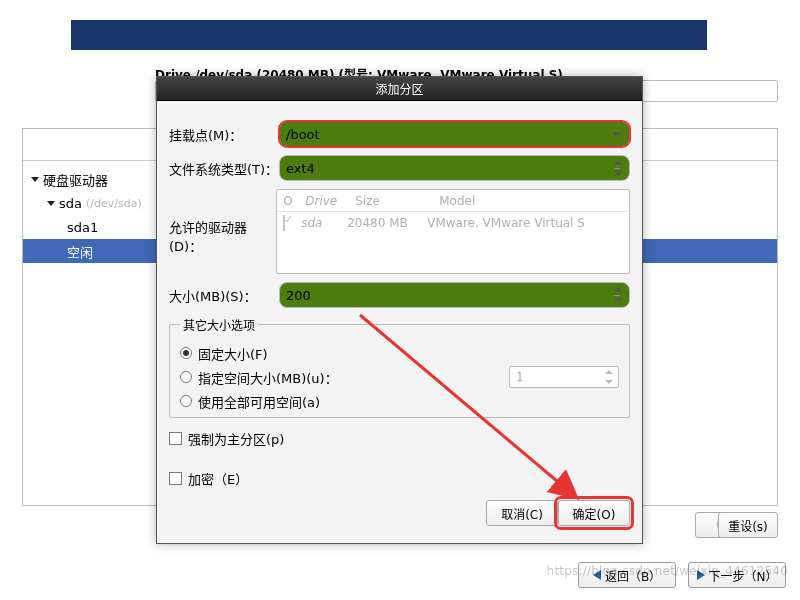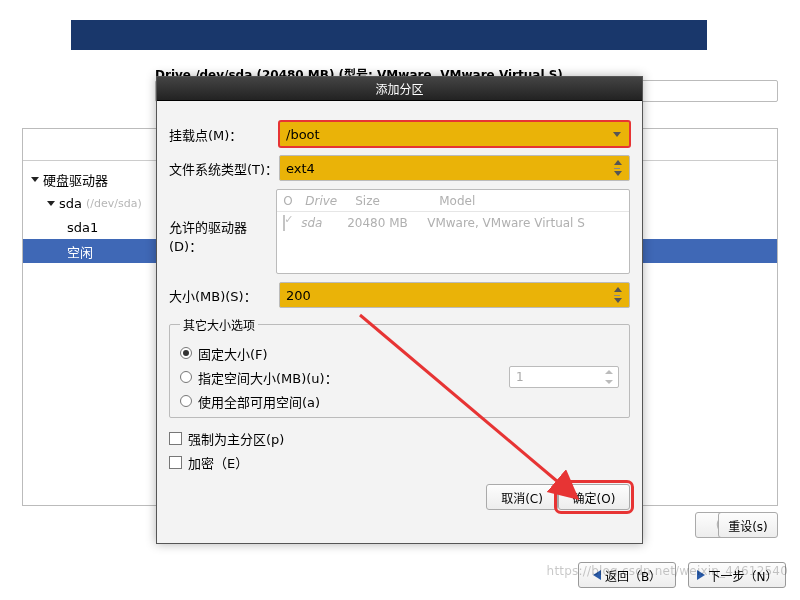--- a/index.html
+++ b/index.html
@@ -29,21 +29,21 @@
             border: 1px solid #555; background: #f3f3f3; box-shadow: 0 0 10px rgba(0,0,0,.3); }
   .dlg-title { height: 24px; background: linear-gradient(#444,#222); color: #fff; font-size: 12px;
                display: flex; align-items: center; justify-content: center; border-bottom:1px solid #000;}
   .dlg-body  { padding: 20px 12px 12px 12px; font-size: 13px; }
 
   .form-row  { display: flex; align-items: center; margin-bottom: 8px; }
   .lbl       { width: 110px; }
   .lbl-col   { width: 110px; align-self: flex-start; padding-top: 28px; }
   .ctl       { flex: 1; }
   .combo, .spinner, .txt {
-      width: 100%; height: 26px; border: 1px solid #bbb; border-radius: 2px; background: #eab308;
+      width: 100%; height: 26px; border: 1px solid #bbb; border-radius: 8px; background: #4d7c0f;
       padding: 0 6px; font-size: 13px; display:flex; align-items:center; position: relative;
   }
   .combo::after { content:""; position:absolute; right:8px; top:10px; width:0; height:0;
                   border-left:4px solid transparent; border-right:4px solid transparent; border-top:5px solid #555;}
   .spinner::after{ content:""; position:absolute; right:6px; top:4px; width:12px; height:16px;
                    background: linear-gradient(#888 0 0) center/6px 1px no-repeat; }
   .spinner .arrows{ position:absolute; right:5px; top:3px; width:12px; height:18px; }
   .spinner .arrows::before, .spinner .arrows::after{
       content:""; position:absolute; left:2px; width:0; height:0;
       border-left:4px solid transparent; border-right:4px solid transparent;
@@ -68,21 +68,21 @@
   .radio.checked::after{ content:""; position:absolute; top:2px; left:2px; width:6px; height:6px; border-radius:50%; background:#333;}
   .mini-spin { width:110px; height:22px; border:1px solid #bbb; border-radius:2px; background:#fff; margin-left:auto;
                display:flex; align-items:center; padding:0 6px; color:#aaa; font-size:12px; position:relative;}
   .mini-spin .arrows{ position:absolute; right:4px; top:2px; width:10px; height:16px;}
   .mini-spin .arrows::before,.mini-spin .arrows::after{content:"";position:absolute;left:1px;width:0;height:0;
       border-left:4px solid transparent;border-right:4px solid transparent;}
   .mini-spin .arrows::before{top:1px;border-bottom:4px solid #bbb;}
   .mini-spin .arrows::after{bottom:1px;border-top:4px solid #bbb;}
 
   .chk { width:13px; height:13px; border:1px solid #777; background:#fff; margin-right:6px; }
-  .chk-row { display:flex; align-items:center; height:24px; font-size:13px;}
+  .chk-row { display:flex; align-items:center; height:24px; font-size:13px;margin-top:16px;}
 
   .dlg-btns { display:flex; justify-content:flex-end; margin-top:10px;}
   .btn { height:26px; min-width:72px; padding:0 10px; border:1px solid #aaa; border-radius:3px;
          background:linear-gradient(#fdfdfd,#ededed); font-size:12px; display:flex; align-items:center; justify-content:center;}
   .btn-highlight { outline: 3px solid #e73434; outline-offset: 1px; }
 
   
   .bg-btn { position:absolute; height:26px; min-width:60px; border:1px solid #aaa; border-radius:3px;
             background:linear-gradient(#fdfdfd,#ededed); font-size:12px; display:flex; align-items:center; justify-content:center;}
   .bg-disabled { color:#b5b5b5; }

